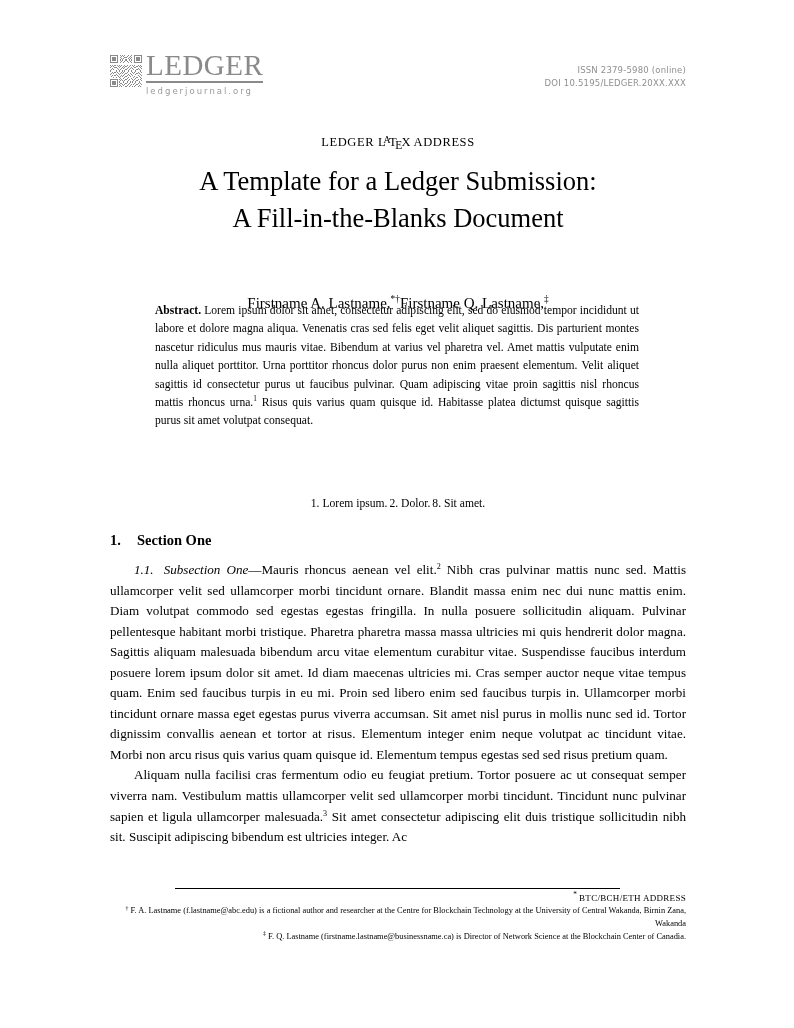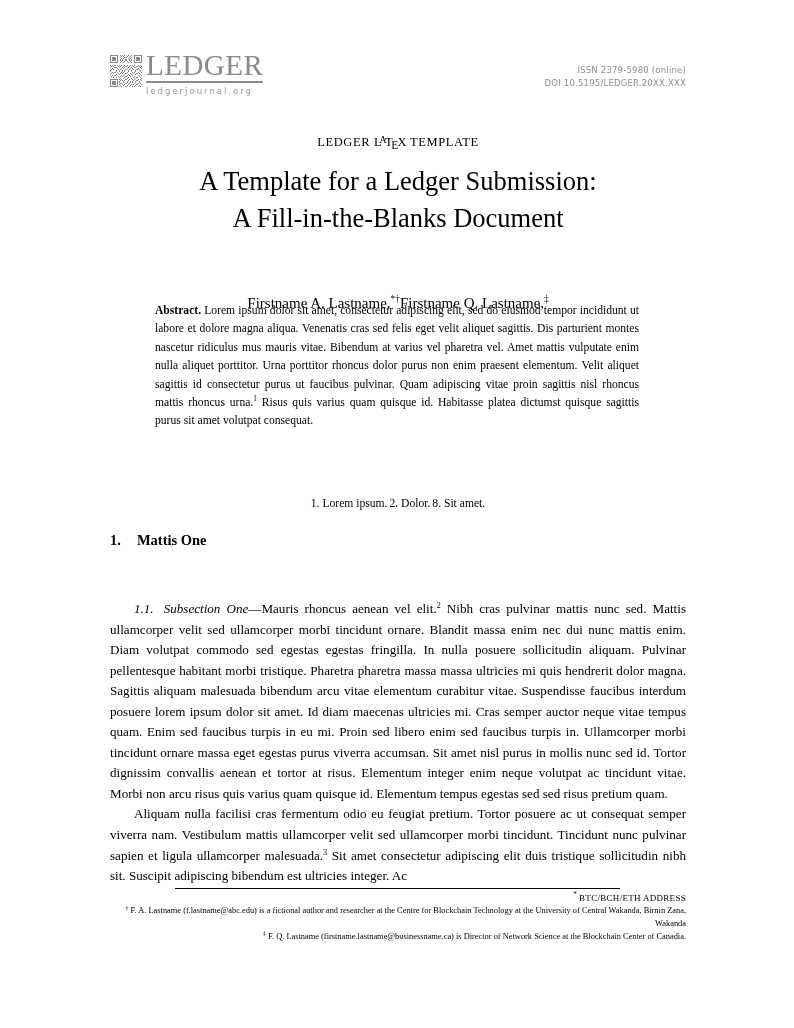--- a/index.html
+++ b/index.html
@@ -196,21 +196,21 @@
     width: 576px;
     font-size: 13.1px;
     line-height: 20.55px;
     text-align: justify;
     text-justify: inter-word;
   }
   .body-text p {
     margin: 0;
     text-indent: 24px;
   }
-  .body-text p.p-first { text-indent: 24px; margin-top: 39px; }
+  .body-text p.p-first { text-indent: 24px; }
   .subsec-num { font-style: italic; margin-right: 10px; }
   .subsec-title { font-style: italic; }
 
   
   .fn-rule {
     position: absolute;
     left: 175px;
     top: 888px;
     width: 445px;
     height: 1px;
@@ -477,34 +477,34 @@
         <div class="tagline">ledgerjournal.org</div>
       </div>
     </div>
 
     <div class="issn-block">
       <div>ISSN 2379-5980 (online)</div>
       <div>DOI 10.5195/LEDGER.20XX.XXX</div>
     </div>
   </div>
 
-  <div class="running-title"><span>LEDGER </span><span class="latex-logo"><span>L</span><span class="la">A</span><span>T</span><span class="te">E</span><span>X</span></span><span> TEMPLATE</span></div>
+  <div class="running-title"><span>LEDGER </span><span class="latex-logo"><span>L</span><span class="la">A</span><span>T</span><span class="te">E</span><span>X</span></span><span> ADDRESS</span></div>
 
   <div class="doc-title">
     <div>A Template for a Ledger Submission:</div>
     <div>A Fill-in-the-Blanks Document</div>
   </div>
 
   <div class="authors"><span>Firstname A. Lastname,</span><sup>*†</sup><span>Firstname Q. Lastname,</span><sup>‡</sup></div>
 
   <div class="abstract"><b>Abstract.</b> <span>Lorem ipsum dolor sit amet, consectetur adipiscing elit, sed do eiusmod tempor incididunt ut labore et dolore magna aliqua. Venenatis cras sed felis eget velit aliquet sagittis. Dis parturient montes nascetur ridiculus mus mauris vitae. Bibendum at varius vel pharetra vel. Amet mattis vulputate enim nulla aliquet porttitor. Urna porttitor rhoncus dolor purus non enim praesent elementum. Velit aliquet sagittis id consectetur purus ut faucibus pulvinar. Quam adipiscing vitae proin sagittis nisl rhoncus mattis rhoncus urna.</span><sup>1</sup> <span>Risus quis varius quam quisque id. Habitasse platea dictumst quisque sagittis purus sit amet volutpat consequat.</span></div>
 
   <div class="keywords-list"><span>1. Lorem ipsum.</span><span>2. Dolor.</span><span>8. Sit amet.</span></div>
 
-  <div class="section-head"><span class="num">1.</span><span>Mattis One</span></div>
+  <div class="section-head"><span class="num">1.</span><span>Section One</span></div>
 
   <div class="body-text">
     <p class="p-first"><span class="subsec-num">1.1.</span><span class="subsec-title">Subsection One</span><span>—</span><span>Mauris rhoncus aenean vel elit.</span><sup>2</sup> <span>Nibh cras pulvinar mattis nunc sed. Mattis ullamcorper velit sed ullamcorper morbi tincidunt ornare. Blandit massa enim nec dui nunc mattis enim. Diam volutpat commodo sed egestas egestas fringilla. In nulla posuere sollicitudin aliquam. Pulvinar pellentesque habitant morbi tristique. Pharetra pharetra massa massa ultricies mi quis hendrerit dolor magna. Sagittis aliquam malesuada bibendum arcu vitae elementum curabitur vitae. Suspendisse faucibus interdum posuere lorem ipsum dolor sit amet. Id diam maecenas ultricies mi. Cras semper auctor neque vitae tempus quam. Enim sed faucibus turpis in eu mi. Proin sed libero enim sed faucibus turpis in. Ullamcorper morbi tincidunt ornare massa eget egestas purus viverra accumsan. Sit amet nisl purus in mollis nunc sed id. Tortor dignissim convallis aenean et tortor at risus. Elementum integer enim neque volutpat ac tincidunt vitae. Morbi non arcu risus quis varius quam quisque id. Elementum tempus egestas sed sed risus pretium quam.</span></p>
     <p><span>Aliquam nulla facilisi cras fermentum odio eu feugiat pretium. Tortor posuere ac ut consequat semper viverra nam. Vestibulum mattis ullamcorper velit sed ullamcorper morbi tincidunt. Tincidunt nunc pulvinar sapien et ligula ullamcorper malesuada.</span><sup>3</sup> <span>Sit amet consectetur adipiscing elit duis tristique sollicitudin nibh sit. Suscipit adipiscing bibendum est ultricies integer. Ac</span></p>
   </div>
 
   <div class="fn-rule"></div>
   <div class="footnotes">
     <div class="fn fn-first"><sup>*</sup><span>BTC/BCH/ETH ADDRESS</span></div>
     <div class="fn"><sup>†</sup><span>F. A. Lastname (f.lastname@abc.edu) is a fictional author and researcher at the Centre for Blockchain Technology at the University of Central Wakanda, Birnin Zana, Wakanda</span></div>

